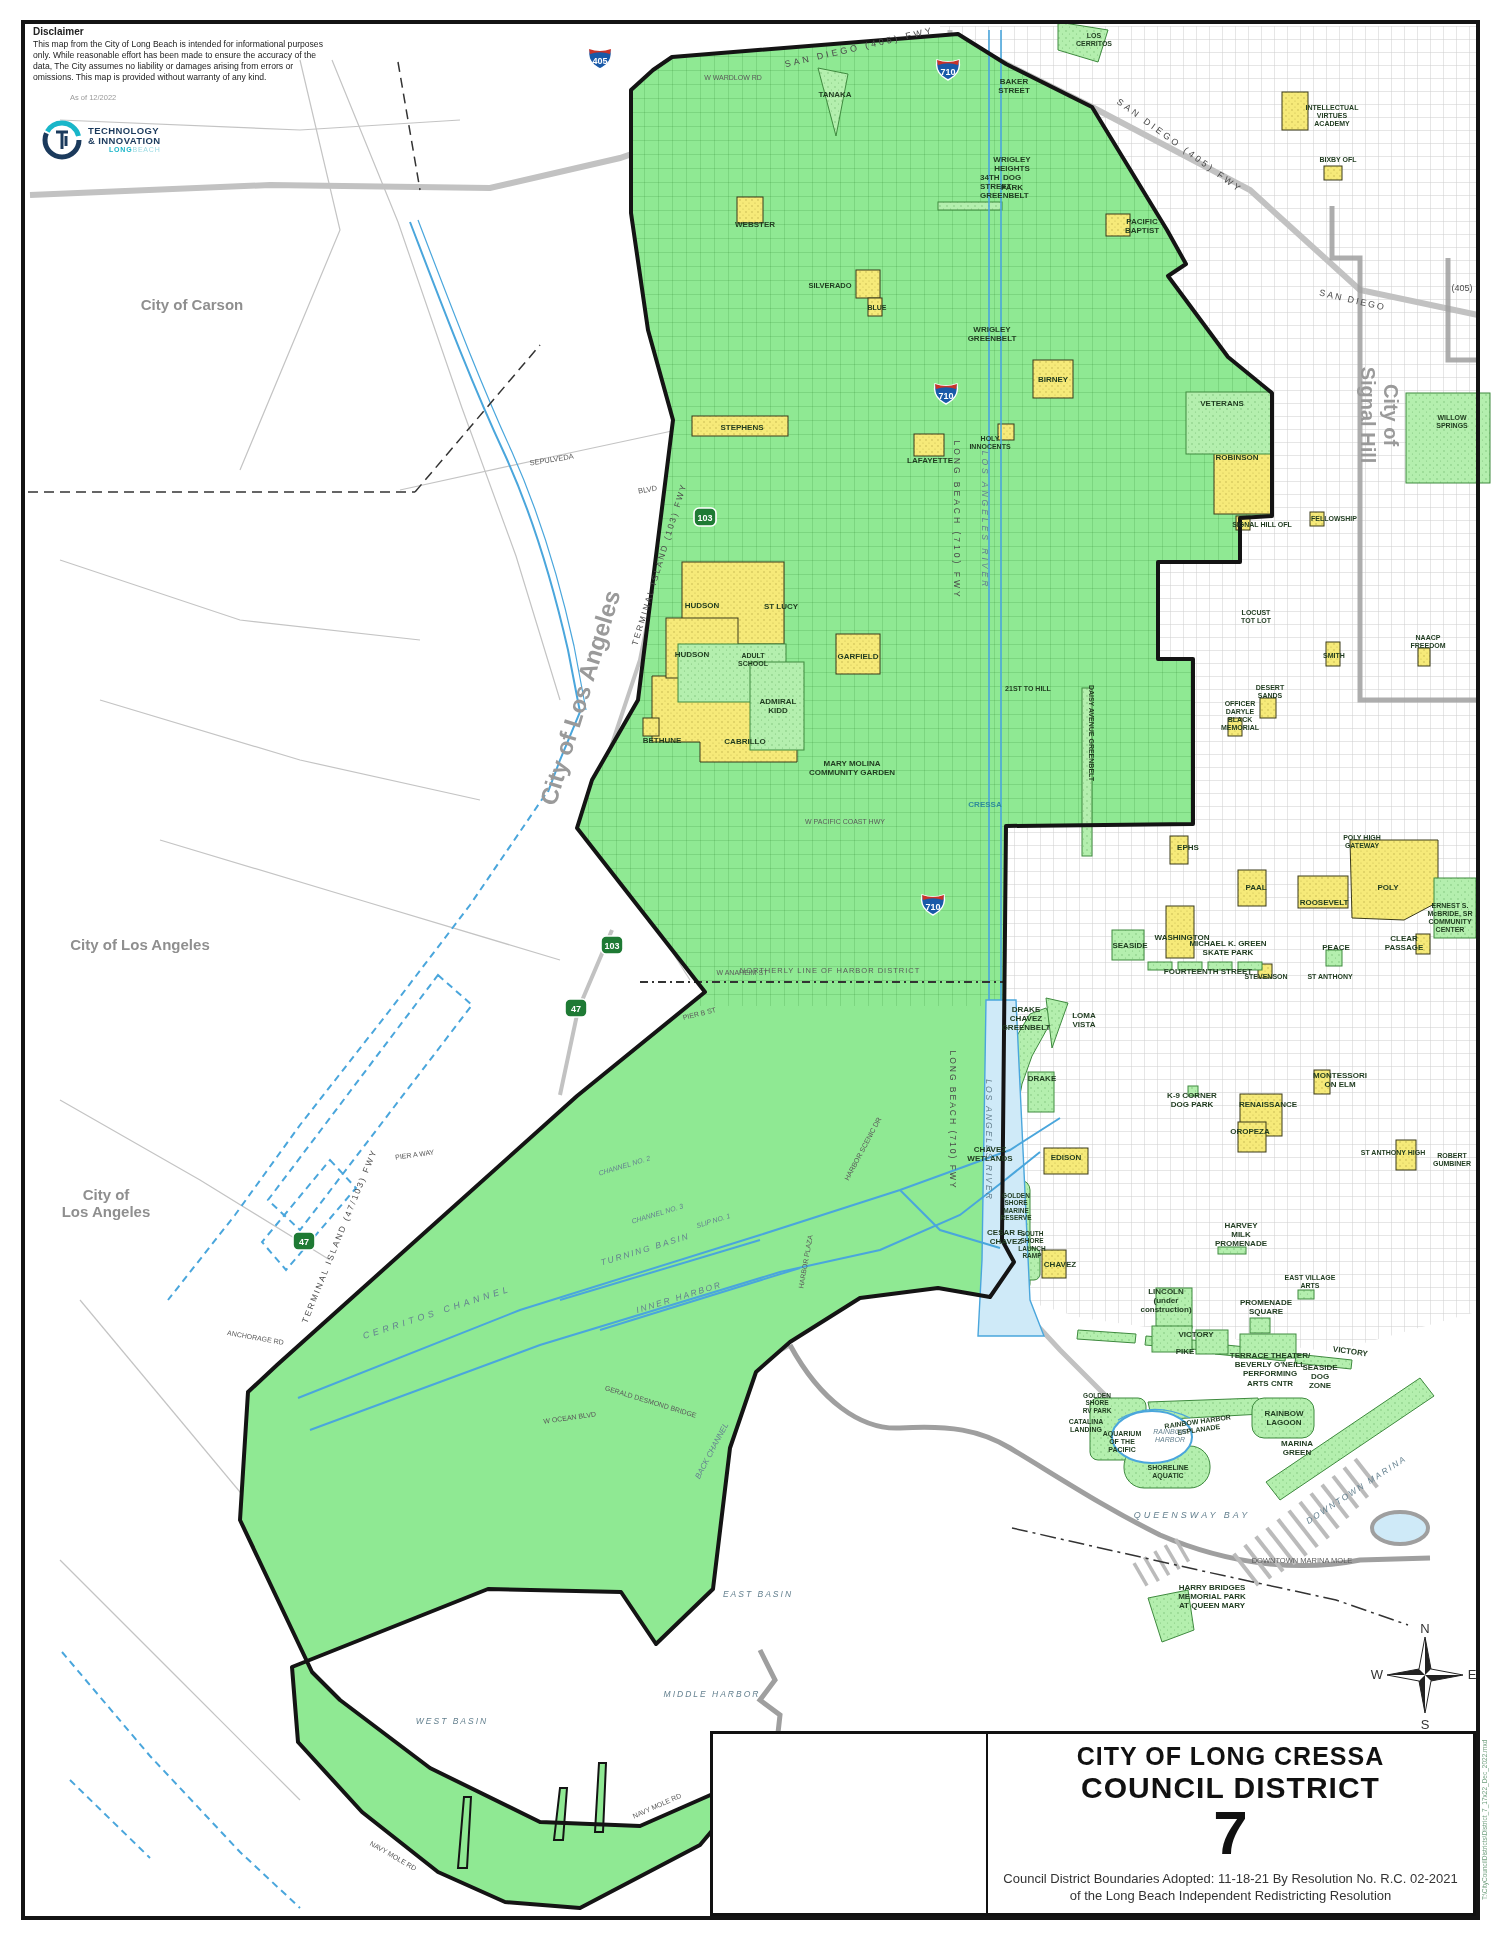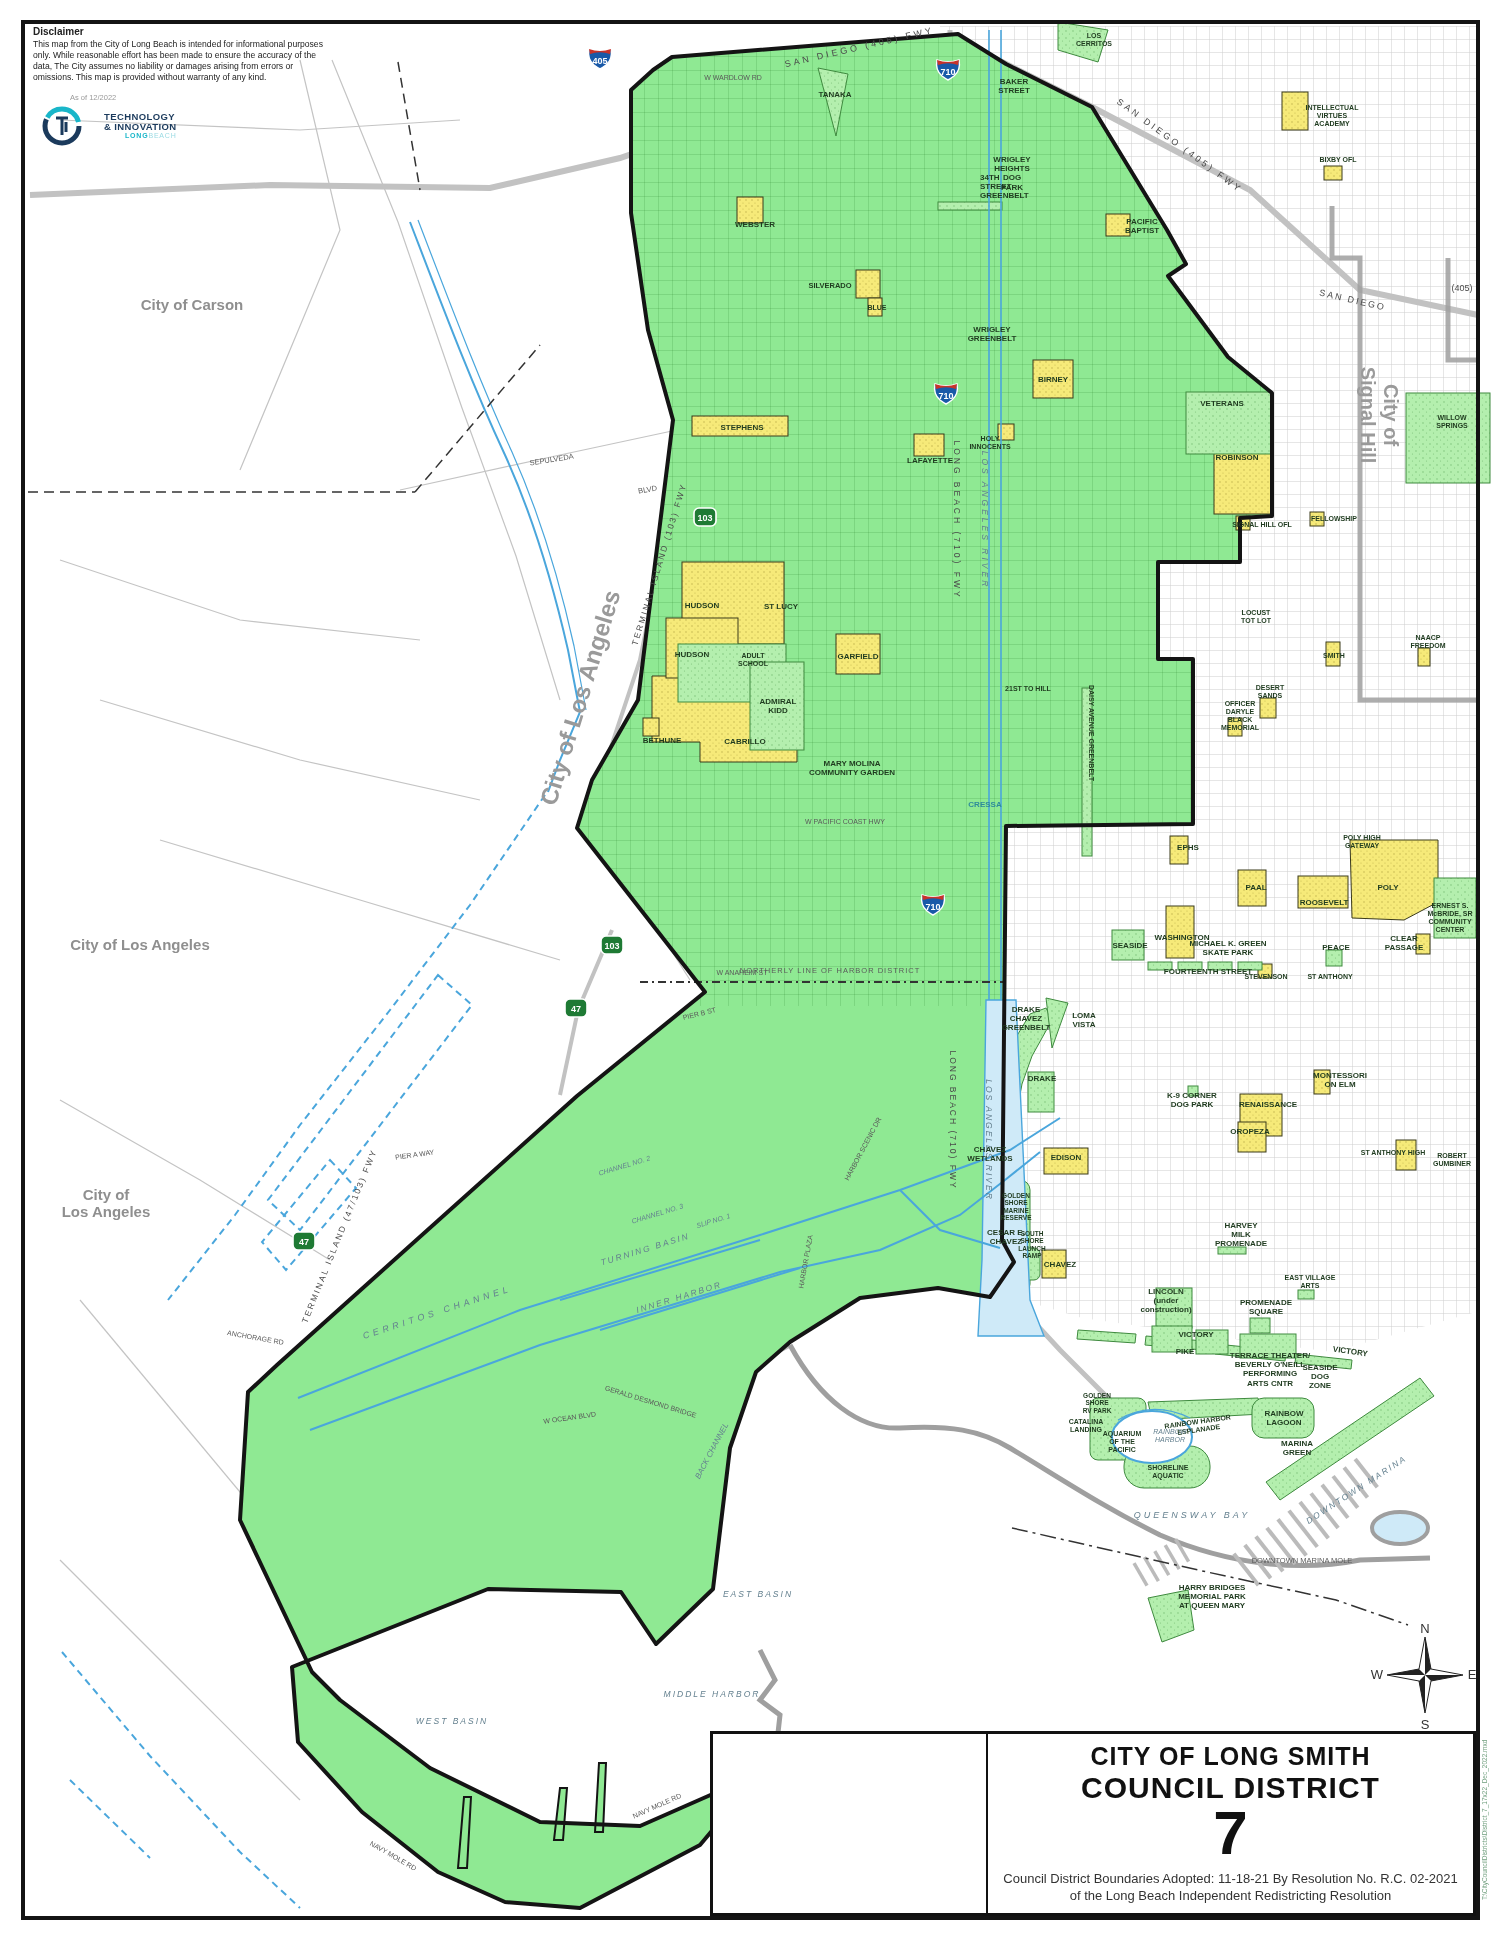--- a/index.html
+++ b/index.html
@@ -8,21 +8,21 @@
   .lbl{fill:#5a5a5a;}
   .park{fill:#1f3b1f;font-weight:bold;}
   .water{fill:#64808f;font-style:italic;}
   .fwy{fill:#4a4a4a;}
   .city{fill:#8f8f8f;font-weight:bold;}
   .cityrot{fill:#9a9a9a;font-weight:bold;}
   .teal{fill:#2e8b9a;font-weight:bold;}
   #disclaimer{position:absolute;left:33px;top:26px;width:296px;font-size:8.6px;line-height:1.28;color:#222;}
   #disclaimer b{display:block;font-size:10px;}
   #asof{position:absolute;left:70px;top:93px;font-size:7.5px;color:#9a9a9a;}
-  #logo{position:absolute;left:42px;top:106px;display:flex;align-items:center;gap:22px;}
+  #logo{position:absolute;left:42px;top:120px;display:flex;align-items:center;gap:6px;}
   #logo .words div{line-height:1.05;}
   .logo-l1,.logo-l2{font-size:9.5px;font-weight:bold;color:#1b3a5c;letter-spacing:.4px;}
   .logo-l3{font-size:7px;letter-spacing:.8px;text-align:right;}
   .logo-l3 .a{color:#19b6c9;font-weight:bold;}
   .logo-l3 .b{color:#9adbe3;}
   #titleblock{position:absolute;left:710px;top:1731px;width:766px;height:185px;background:#fff;border:3px solid #111;box-sizing:border-box;display:flex;}
   #tb-left{width:273px;border-right:2px solid #111;}
   #tb-right{flex:1;display:flex;flex-direction:column;align-items:center;justify-content:center;text-align:center;}
   #tb-city{font-size:25px;font-weight:bold;letter-spacing:1px;color:#111;}
   #tb-cd{font-size:30px;font-weight:bold;letter-spacing:1px;color:#111;}
@@ -448,21 +448,21 @@
   <div class="words">
     <div class="logo-l1">TECHNOLOGY</div>
     <div class="logo-l2">&amp; INNOVATION</div>
     <div class="logo-l3"><span class="a">LONG</span><span class="b">BEACH</span></div>
   </div>
 </div>
 
 <div id="titleblock">
   <div id="tb-left"></div>
   <div id="tb-right">
-    <div id="tb-city">CITY OF LONG SMITH</div>
+    <div id="tb-city">CITY OF LONG CRESSA</div>
     <div id="tb-cd">COUNCIL DISTRICT</div>
     <div id="tb-num">7</div>
     <div id="tb-foot">
       <div>Council District Boundaries Adopted: 11-18-21 By Resolution No. R.C. 02-2021</div>
       <div>of the Long Beach Independent Redistricting Resolution</div>
     </div>
   </div>
 </div>
 
 <div id="filepath">T:\CityCouncilDistricts\District_7_17x22_Dec_2022.mxd</div>

